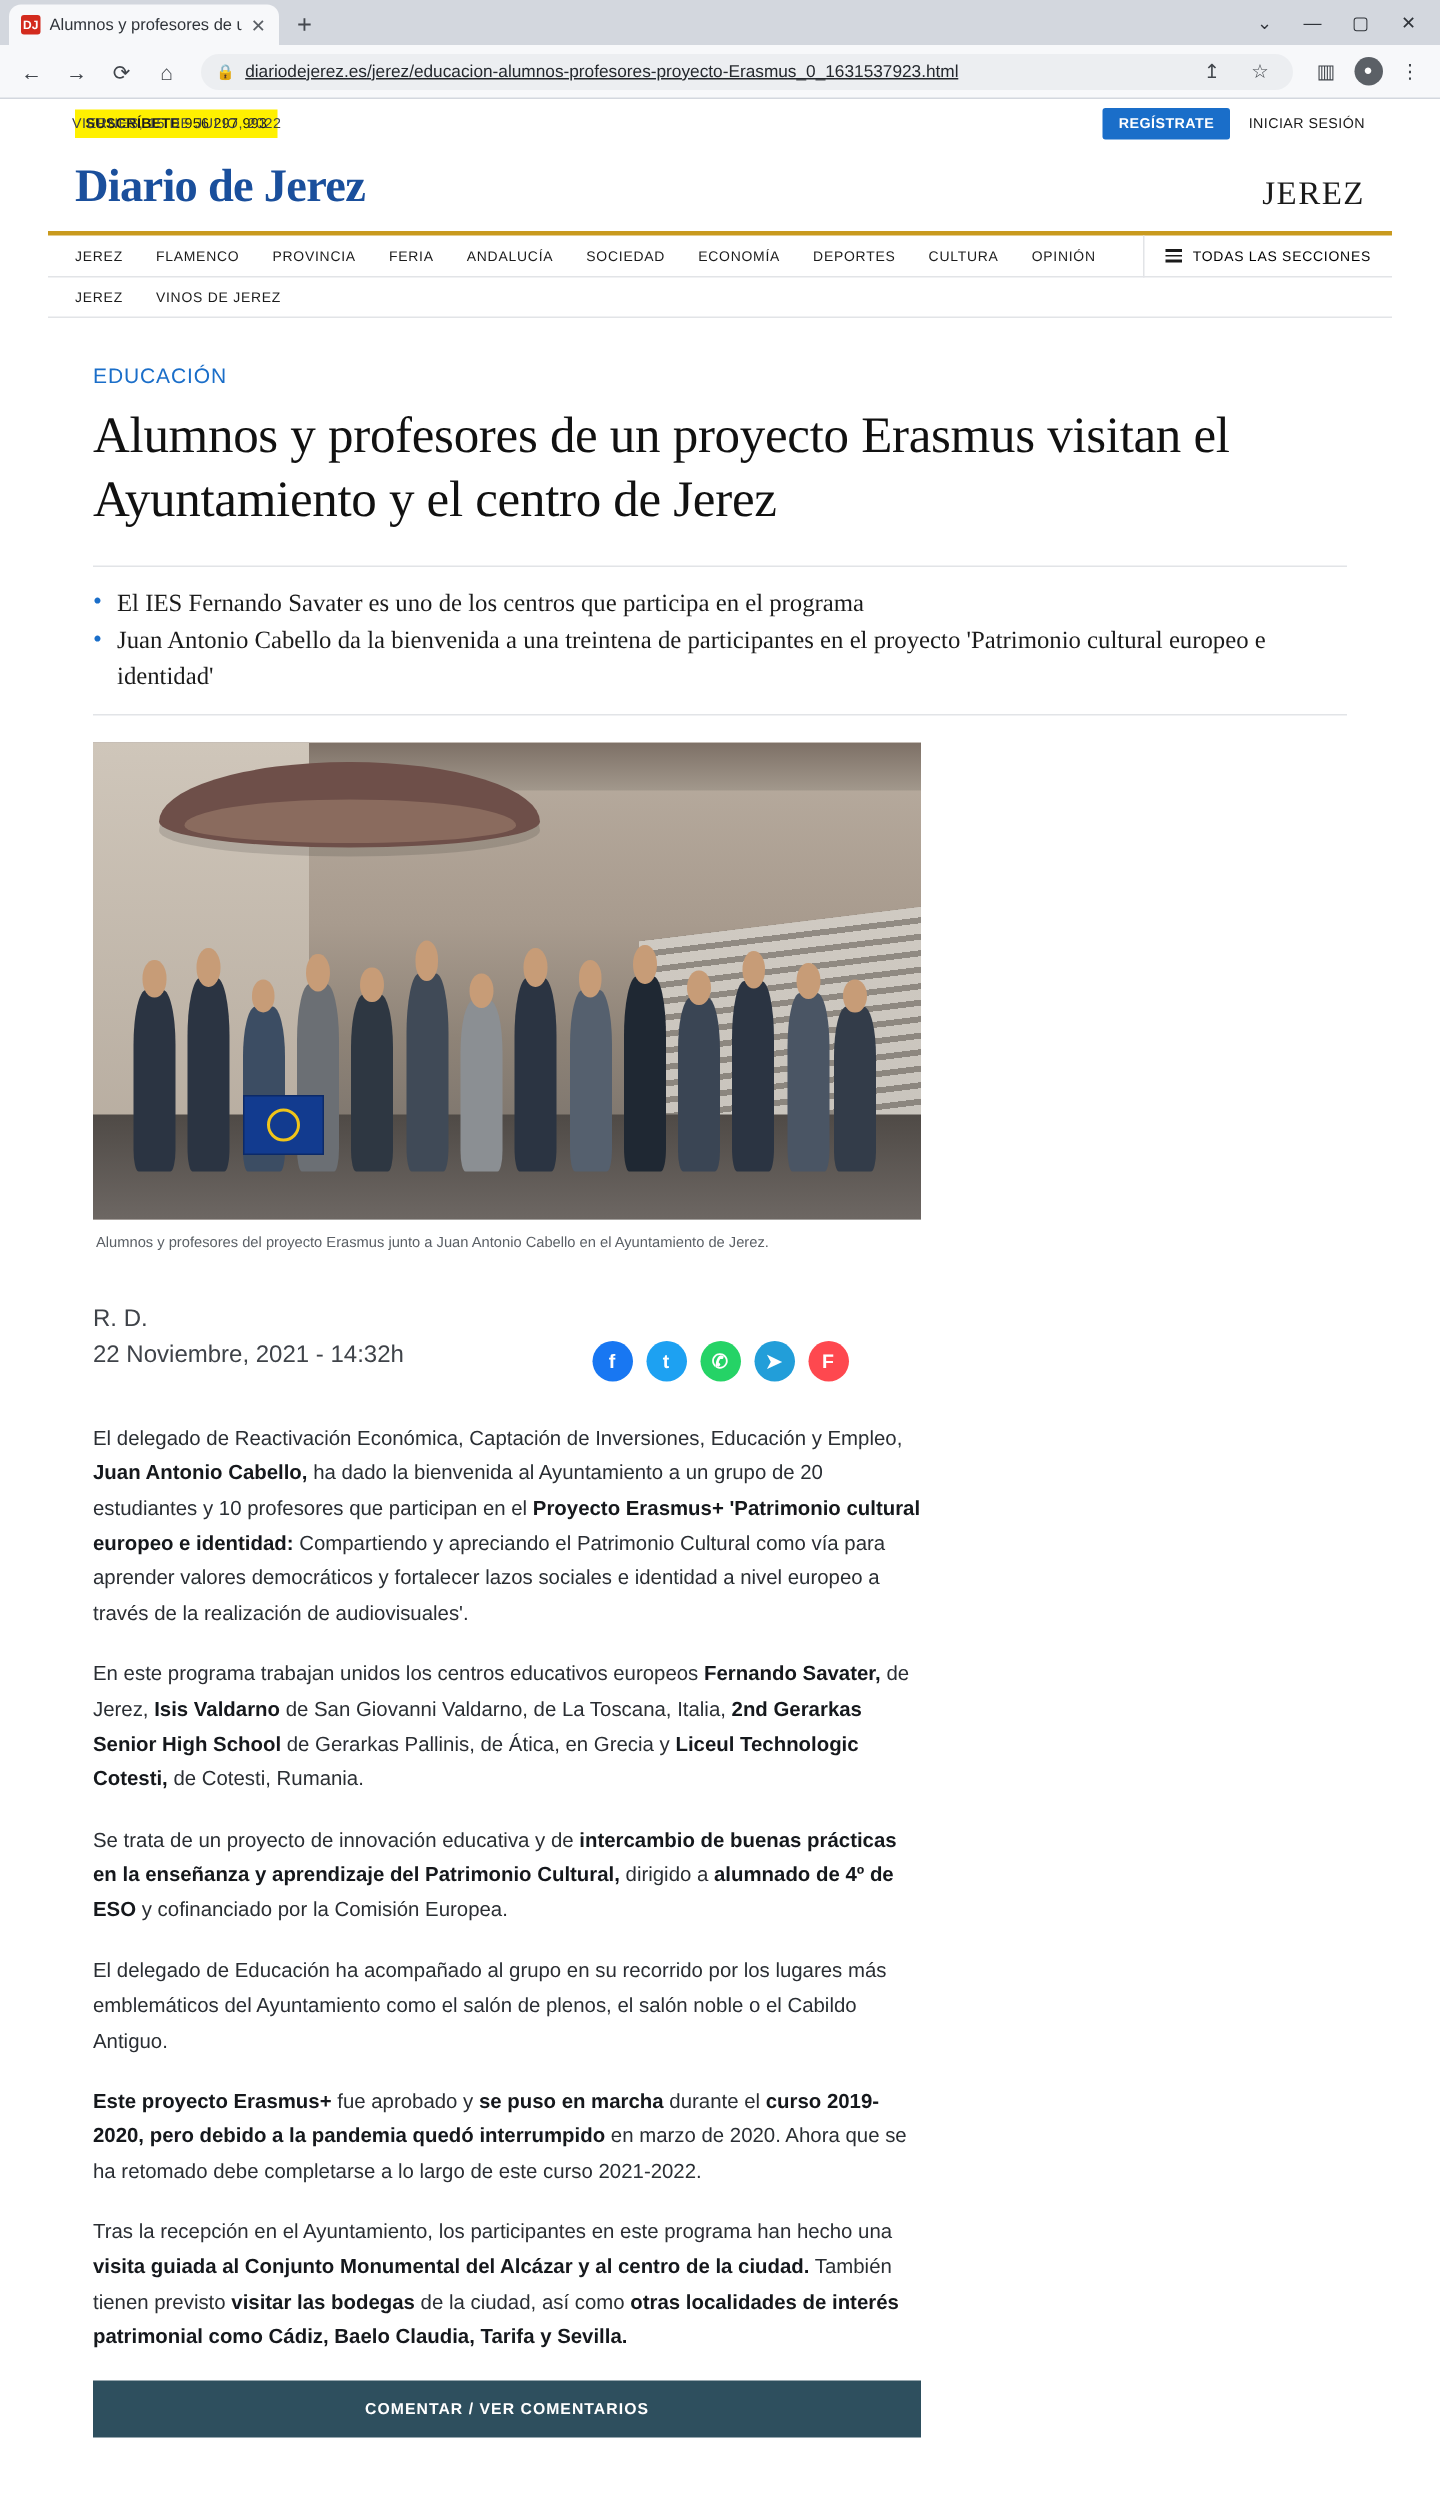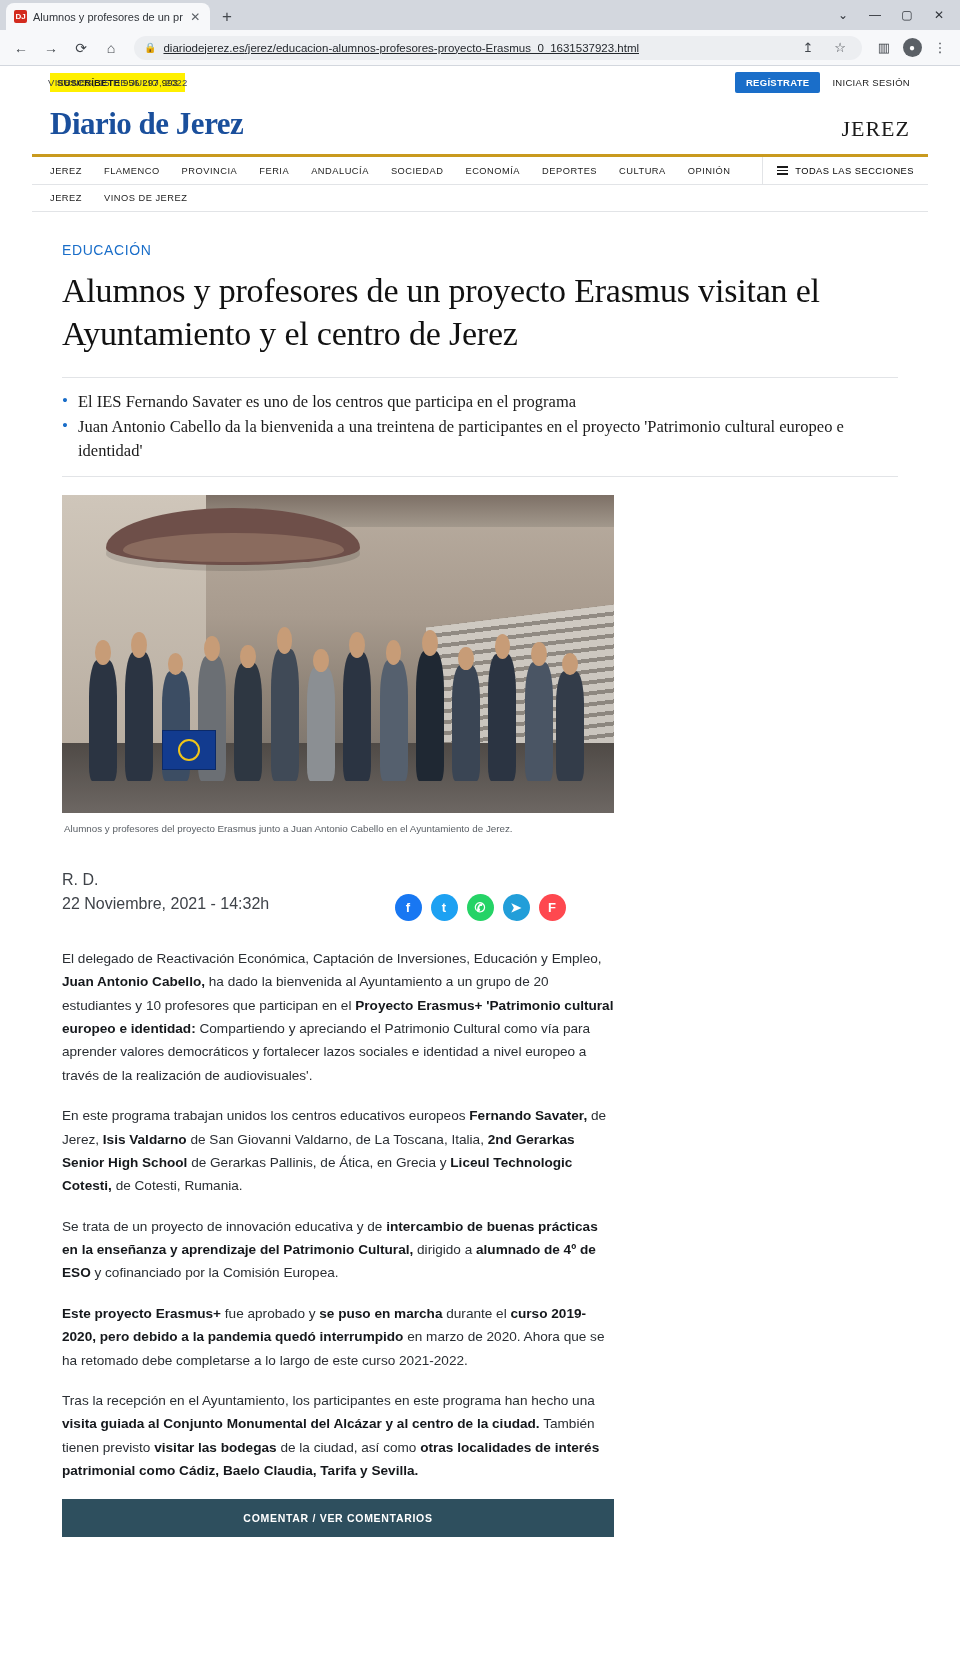--- a/index.html
+++ b/index.html
@@ -11,21 +11,21 @@
   }
 
   
   .browser { width: 960px; height: 1668px; background: #d9dde3; display: flex; flex-direction: column; }
   .tabstrip {
     height: 30px; background: #d3d7de; display: flex; align-items: flex-end;
     padding-left: 6px; position: relative;
   }
   .tab {
     display: flex; align-items: center; gap: 6px;
-    height: 27px; width: 204px; background: #f7f8fa;
+    height: 27px; width: 180px; background: #f7f8fa;
     border-radius: 8px 8px 0 0; padding: 0 8px; font-size: 11px; color: #30343a;
     position: relative;
   }
   .tab-favicon {
     width: 13px; height: 13px; background: #d32b1e; color: #fff; font-size: 8px;
     font-weight: bold; display: flex; align-items: center; justify-content: center;
     border-radius: 2px; flex: 0 0 auto;
   }
   .tab-title { flex: 1 1 auto; white-space: nowrap; overflow: hidden; text-overflow: clip; font-size: 11px; }
   .tab-close { width: 14px; height: 14px; display: flex; align-items: center; justify-content: center; font-size: 12px; color: #5b6066; }
@@ -321,20 +321,21 @@
           <div class="sbtn tw">t</div>
           <div class="sbtn wa">✆</div>
           <div class="sbtn tg">➤</div>
           <div class="sbtn fp">F</div>
         </div>
 
         <div class="body-copy">
           <p>El delegado de Reactivación Económica, Captación de Inversiones, Educación y Empleo, <b>Juan Antonio Cabello,</b> ha dado la bienvenida al Ayuntamiento a un grupo de 20 estudiantes y 10 profesores que participan en el <b>Proyecto Erasmus+ 'Patrimonio cultural europeo e identidad:</b> Compartiendo y apreciando el Patrimonio Cultural como vía para aprender valores democráticos y fortalecer lazos sociales e identidad a nivel europeo a través de la realización de audiovisuales'.</p>
           <p>En este programa trabajan unidos los centros educativos europeos <b>Fernando Savater,</b> de Jerez, <b>Isis Valdarno</b> de San Giovanni Valdarno, de La Toscana, Italia, <b>2nd Gerarkas Senior High School</b> de Gerarkas Pallinis, de Ática, en Grecia y <b>Liceul Technologic Cotesti,</b> de Cotesti, Rumania.</p>
           <p>Se trata de un proyecto de innovación educativa y de <b>intercambio de buenas prácticas en la enseñanza y aprendizaje del Patrimonio Cultural,</b> dirigido a <b>alumnado de 4º de ESO</b> y cofinanciado por la Comisión Europea.</p>
+          <p>El delegado de Educación ha acompañado al grupo en su recorrido por los lugares más emblemáticos del Ayuntamiento como el salón de plenos, el salón noble o el Cabildo Antiguo.</p>
           <p><b>Este proyecto Erasmus+</b> fue aprobado y <b>se puso en marcha</b> durante el <b>curso 2019-2020, pero debido a la pandemia quedó interrumpido</b> en marzo de 2020. Ahora que se ha retomado debe completarse a lo largo de este curso 2021-2022.</p>
           <p>Tras la recepción en el Ayuntamiento, los participantes en este programa han hecho una <b>visita guiada al Conjunto Monumental del Alcázar y al centro de la ciudad.</b> También tienen previsto <b>visitar las bodegas</b> de la ciudad, así como <b>otras localidades de interés patrimonial como Cádiz, Baelo Claudia, Tarifa y Sevilla.</b></p>
         </div>
 
         <div class="comment-bar">COMENTAR / VER COMENTARIOS</div>
       </div>
 
     </div>
   </div>
 </div>

